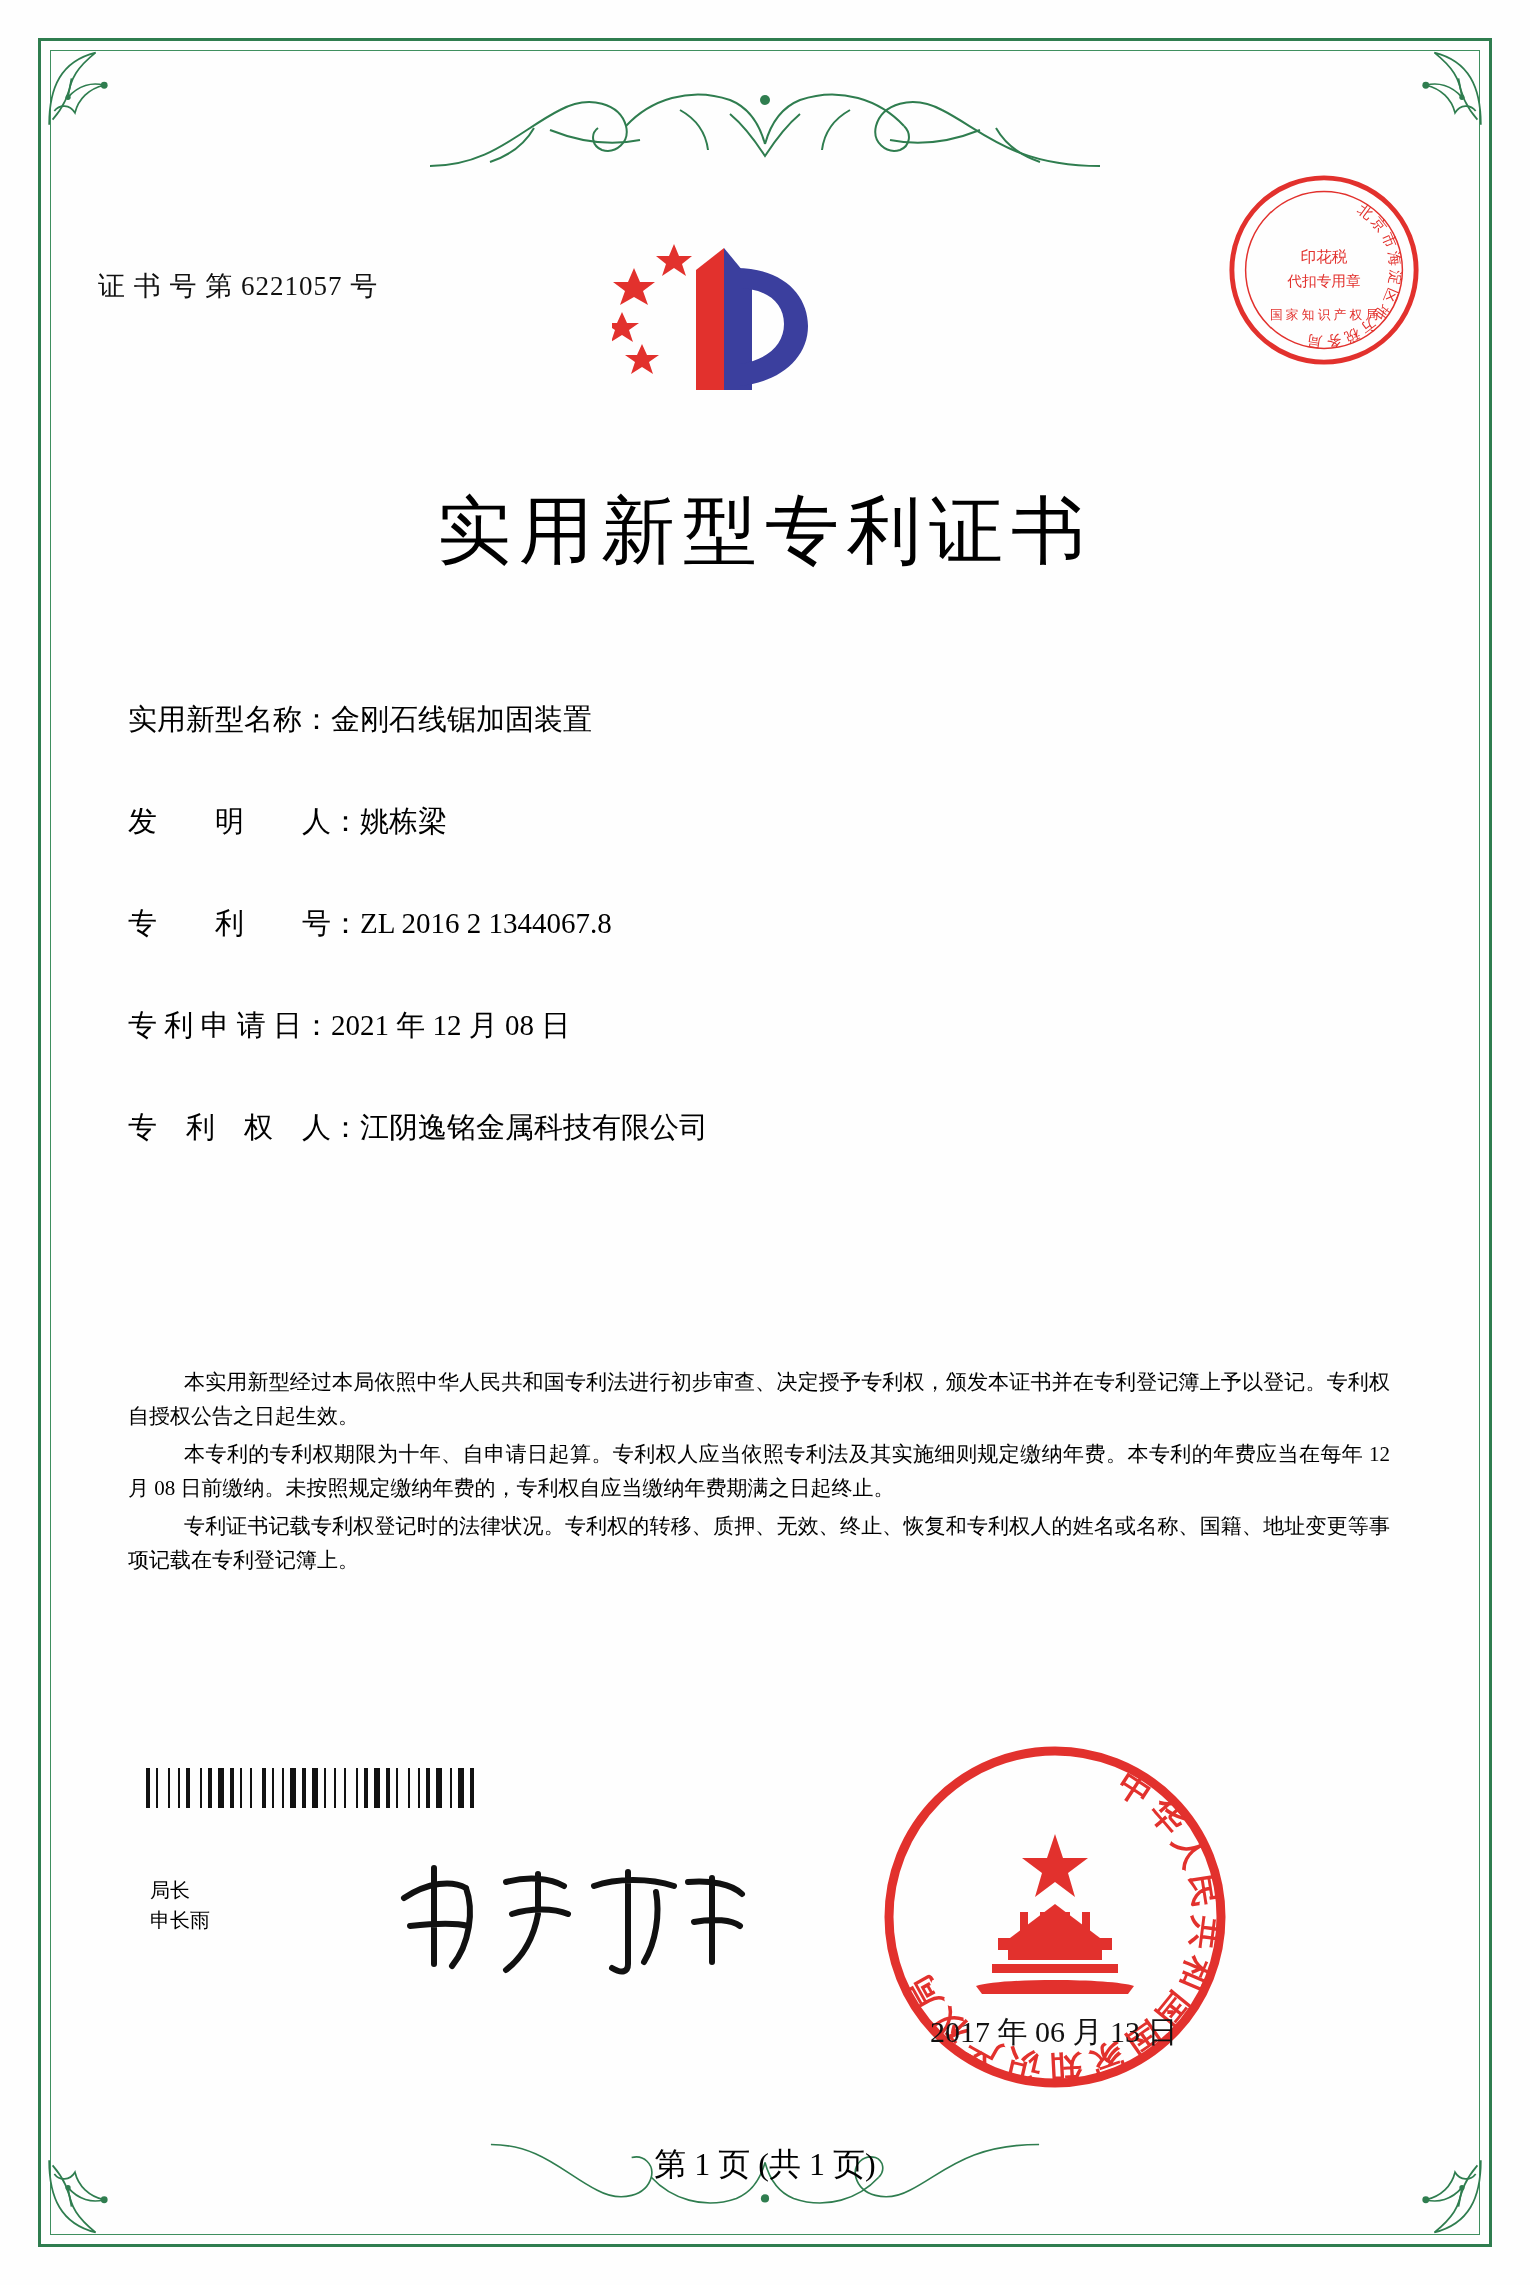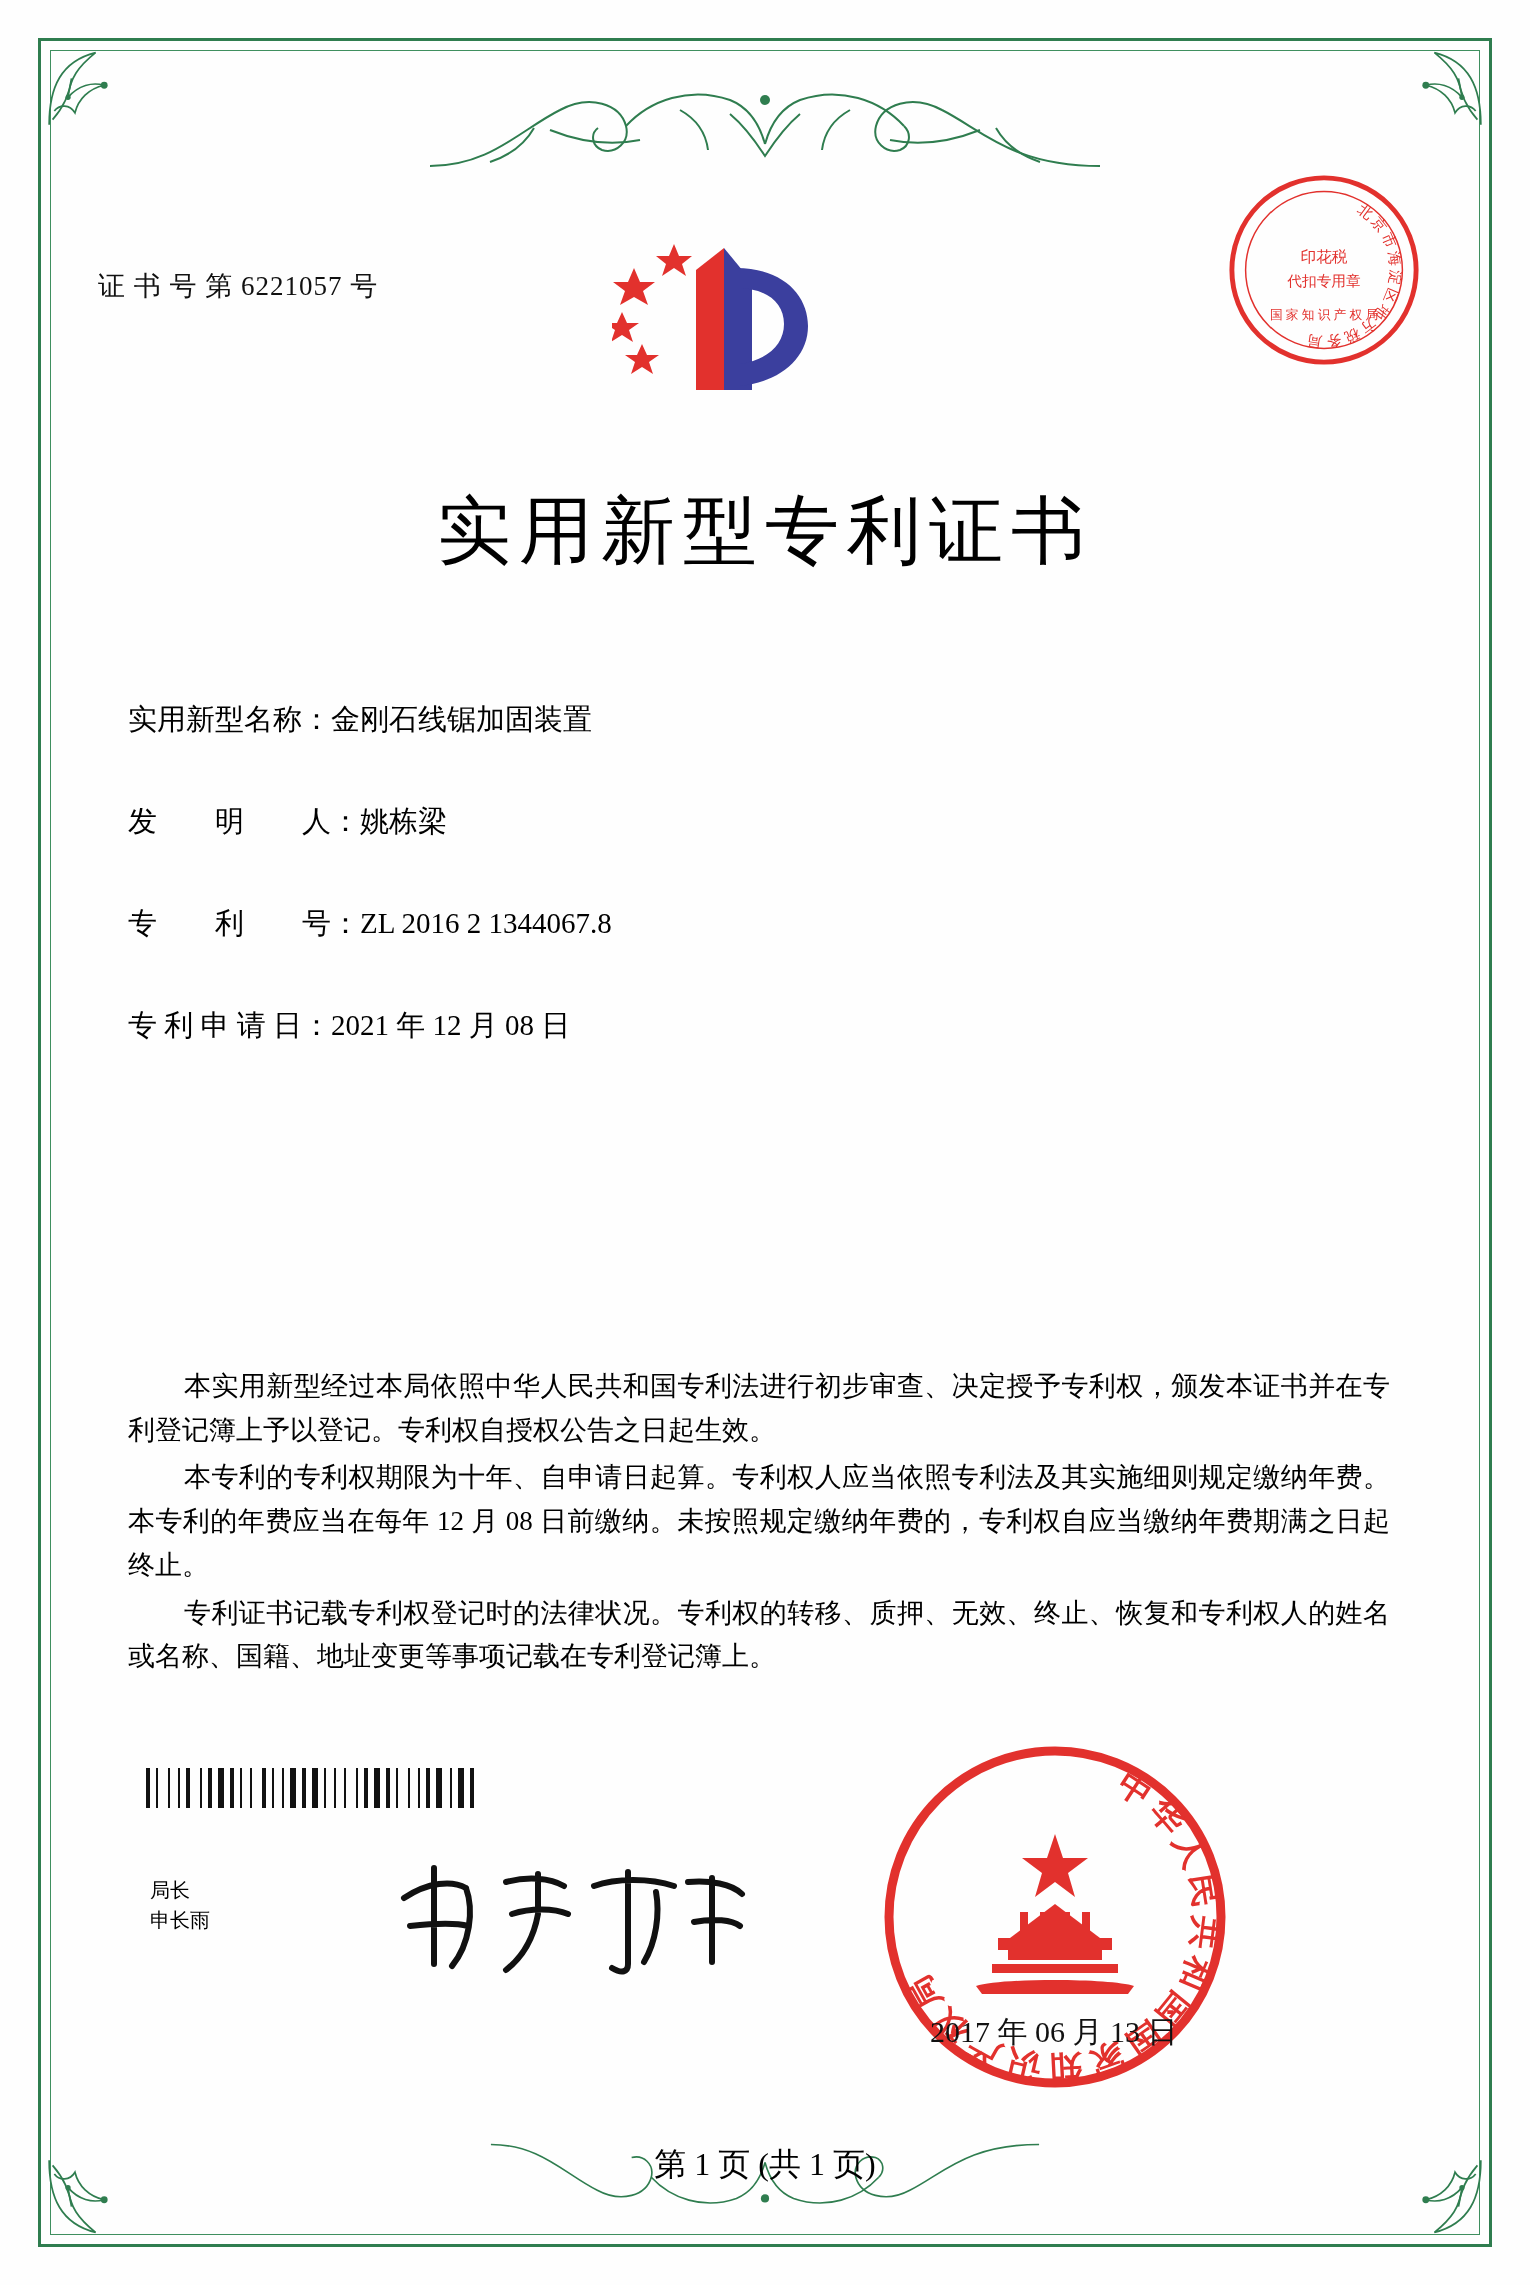--- a/index.html
+++ b/index.html
@@ -120,21 +120,21 @@
   }
   .field .val {
     display: inline-block;
   }
 
   
   .paras {
     position: absolute;
     left: 128px; top: 1365px;
     width: 1262px;
-    font-size: 27px;
+    font-size: 21px;
     line-height: 1.62;
     color: #000;
   }
   .paras p {
     margin: 0 0 4px 0;
     text-indent: 56px;
     text-align: justify;
   }
 
   
@@ -298,20 +298,23 @@
       <span class="lbl">实用新型名称：</span><span class="val">金刚石线锯加固装置</span>
     </div>
     <div class="field">
       <span class="lbl">发　　明　　人：</span><span class="val">姚栋梁</span>
     </div>
     <div class="field">
       <span class="lbl">专　　利　　号：</span><span class="val">ZL 2016 2 1344067.8</span>
     </div>
     <div class="field">
       <span class="lbl">专 利 申 请 日：</span><span class="val">2021 年 12 月 08 日</span>
+    </div>
+    <div class="field">
+      <span class="lbl">专　利　权　人：</span><span class="val">江阴逸铭金属科技有限公司</span>
     </div>
   </div>
 
   <div class="paras">
     <p>本实用新型经过本局依照中华人民共和国专利法进行初步审查、决定授予专利权，颁发本证书并在专利登记簿上予以登记。专利权自授权公告之日起生效。</p>
     <p>本专利的专利权期限为十年、自申请日起算。专利权人应当依照专利法及其实施细则规定缴纳年费。本专利的年费应当在每年 12 月 08 日前缴纳。未按照规定缴纳年费的，专利权自应当缴纳年费期满之日起终止。</p>
     <p>专利证书记载专利权登记时的法律状况。专利权的转移、质押、无效、终止、恢复和专利权人的姓名或名称、国籍、地址变更等事项记载在专利登记簿上。</p>
   </div>
 
   <div class="barcode" id="barcode">

